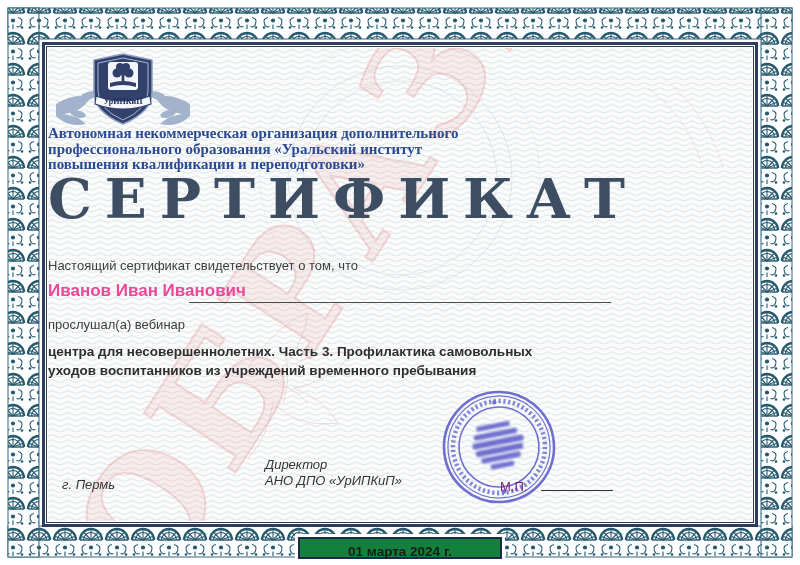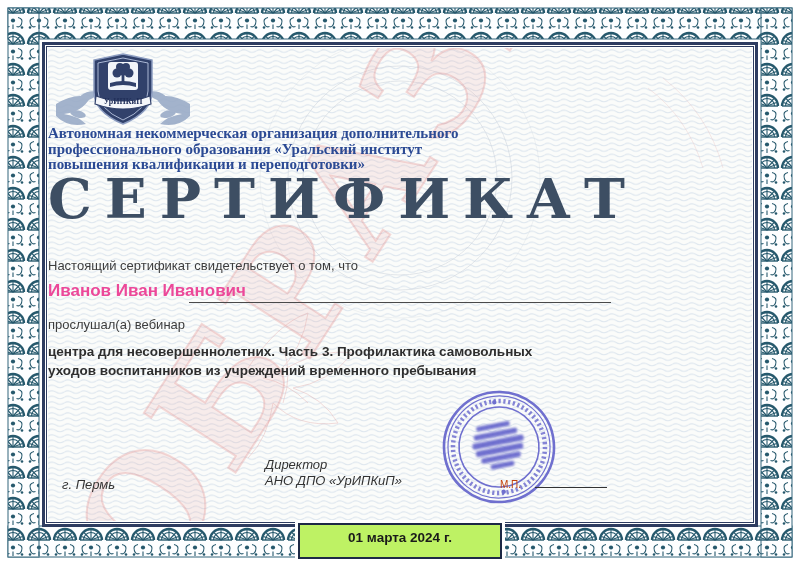--- a/index.html
+++ b/index.html
@@ -45,27 +45,27 @@
   .statement { top:210px; font-size:13px; color:#3d3d3d; }
   .name { top:233px; font-size:17px; font-weight:bold; color:#ec4899; }
   .name-rule {
     position:absolute; z-index:2; top:254px; left:50%; width:422px;
     margin-left:-211px; border-top:1.5px solid #4a4a4a;
   }
   .action { top:269px; font-size:13px; color:#3d3d3d; }
   .course { top:294px; font-size:13.5px; font-weight:bold; line-height:19px; color:#2e2e2e; }
   .director { position:absolute; z-index:2; left:217px; top:409px; font-size:13px; line-height:16px; color:#333; text-align:left;font-style:italic; }
   .city { position:absolute; z-index:2; left:14px; top:429px; font-size:13px; color:#333;font-style:italic; }
-  .mp-row { position:absolute; z-index:4; left:452px; top:431px; font-size:10px; color:#c2410c; }
+  .mp-row { position:absolute; z-index:4; left:452px; top:431px; font-size:13px; color:#701a75; }
   .sig-line { display:inline-block; width:72px; border-bottom:1.5px solid #333; vertical-align:baseline; margin-left:14px; }
   .stamp { position:absolute; z-index:3; left:392px; top:340px; }
   .disclaimer { top:452px; font-size:11px; color:#4f4f4f; }
   .date-box {
-    position:absolute; z-index:6; left:50%; bottom:6px; width:204px; height:36px;
-    margin-left:-102px; background:#bef264; border:2px solid #1d2946;
+    position:absolute; z-index:6; left:50%; bottom:6px; width:204px; height:22px;
+    margin-left:-102px; background:#15803d; border:2px solid #1d2946;
     box-shadow:0 0 0 3px #ffffff; text-align:center; line-height:25px;
     font-size:13.5px; font-weight:bold; color:#1a1a1a;
   }
 </style>
 </head>
 <body>
 
 <div class="page">
 
   <svg class="band-svg" xmlns="http://www.w3.org/2000/svg">

